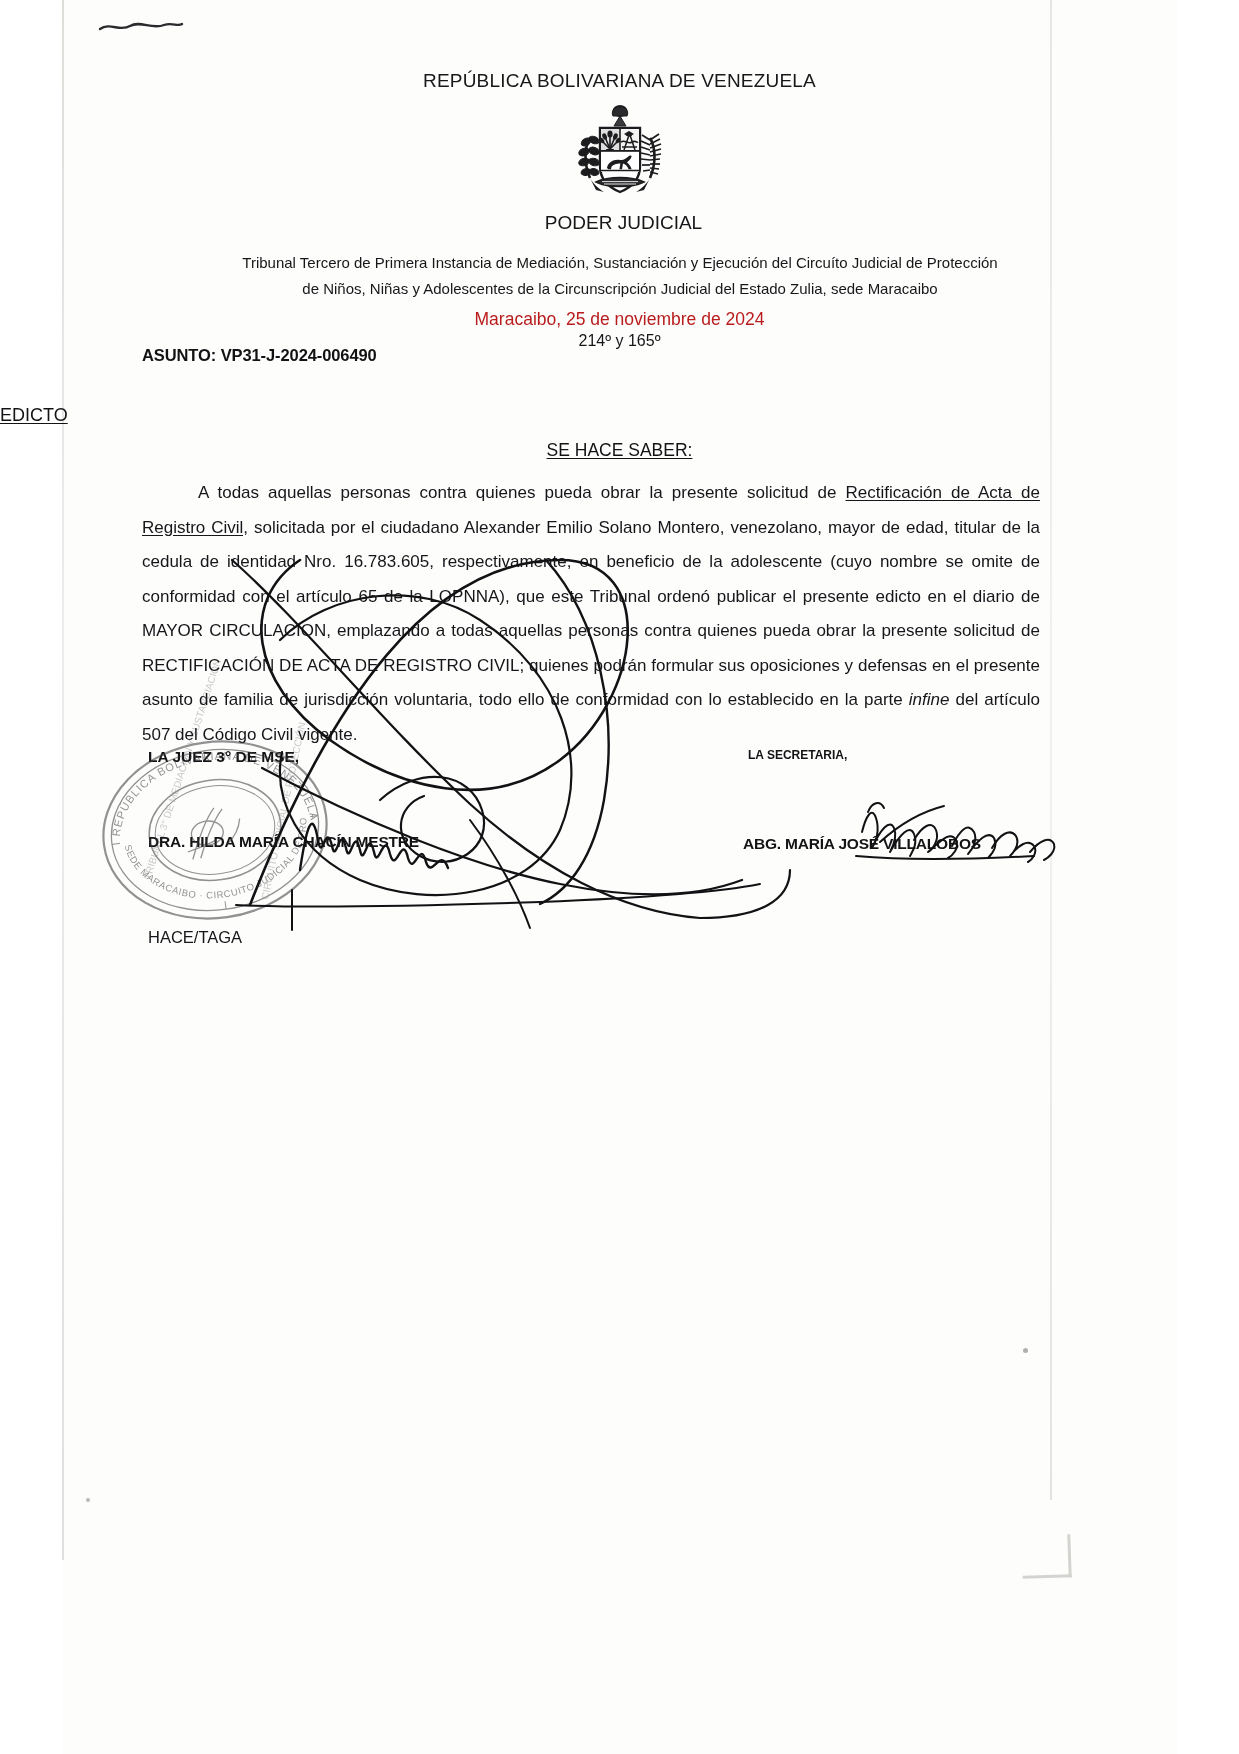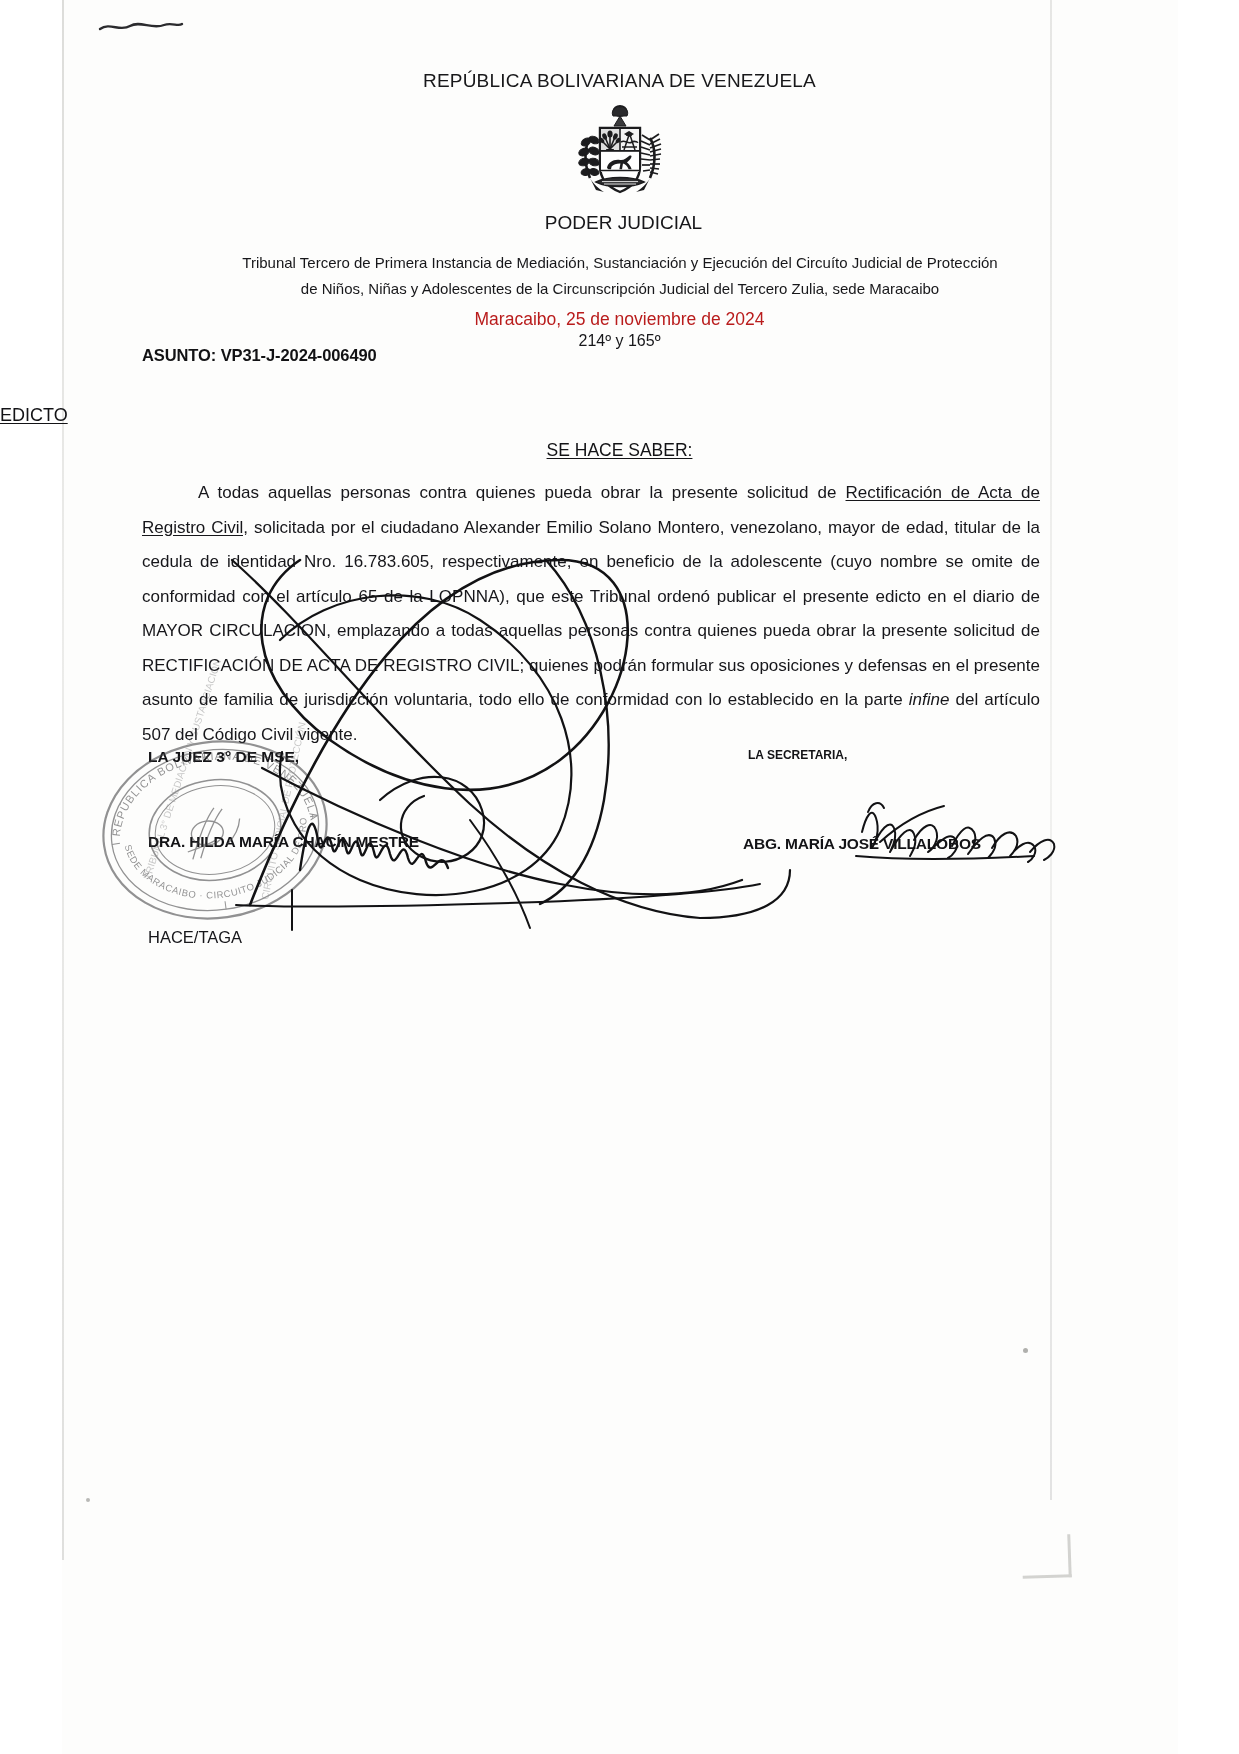--- a/index.html
+++ b/index.html
@@ -331,21 +331,21 @@
           <path d="M30 74 C 34 82, 44 88, 44 88 L36 86 Z" fill="#1c1c1e" stroke="none"></path>
           <path d="M90 74 C 86 82, 76 88, 76 88 L84 86 Z" fill="#1c1c1e" stroke="none"></path>
         </g>
       </svg>
     </div>
 
     <div class="poder center">PODER JUDICIAL</div>
 
     <div class="tribunal">
       <div>Tribunal Tercero de Primera Instancia de Mediación, Sustanciación y Ejecución del Circuíto Judicial de  Protección</div>
-      <div>de Niños, Niñas y Adolescentes de la Circunscripción Judicial del Tercero Zulia, sede Maracaibo</div>
+      <div>de Niños, Niñas y Adolescentes de la Circunscripción Judicial del Estado Zulia, sede Maracaibo</div>
     </div>
 
     <div class="city-date">Maracaibo, 25 de noviembre de 2024</div>
 
     <div class="years">214º y 165º</div>
 
     <div class="asunto">ASUNTO: VP31-J-2024-006490</div>
 
     <div class="edicto">
       <span class="u">EDICTO</span>

